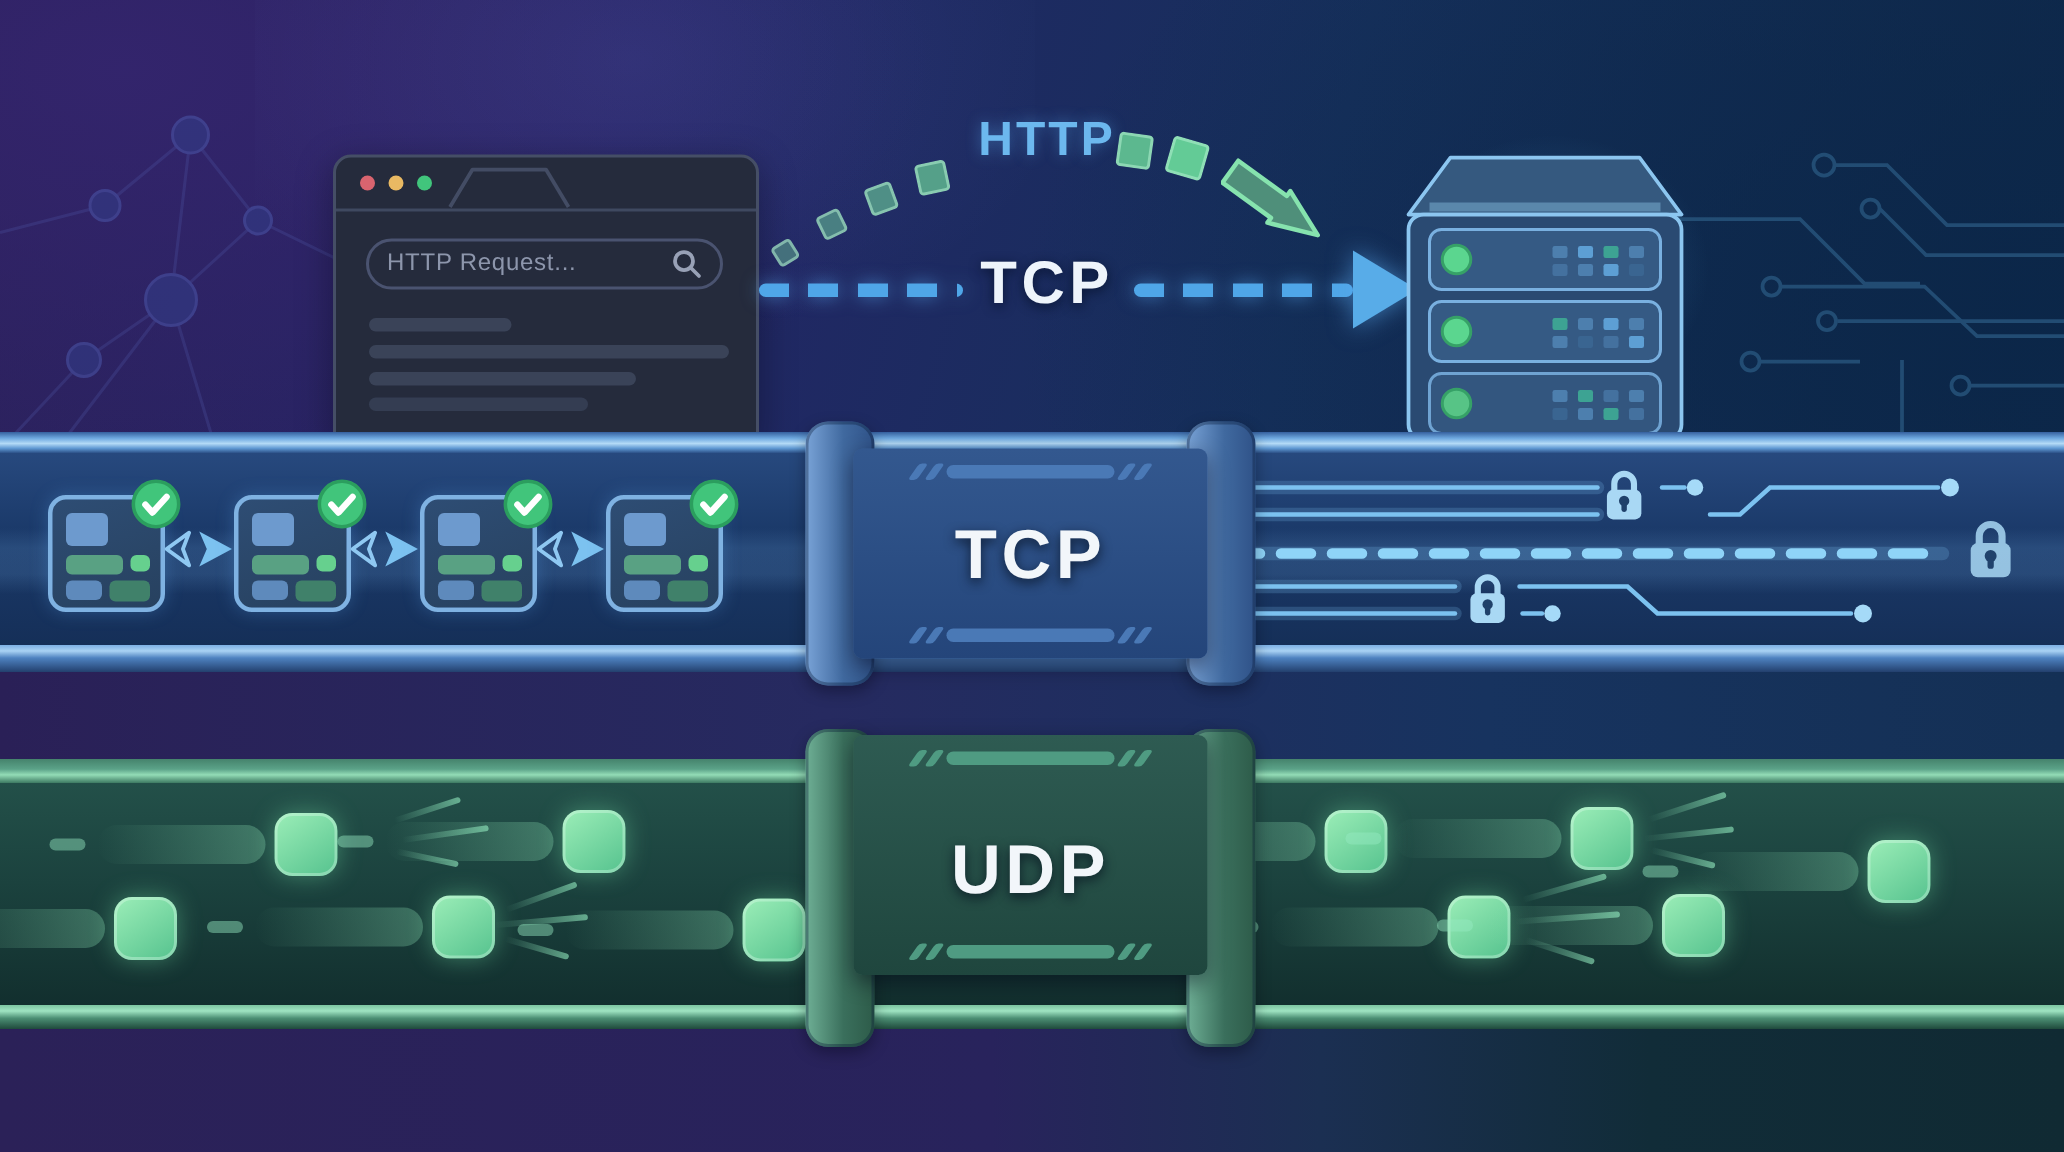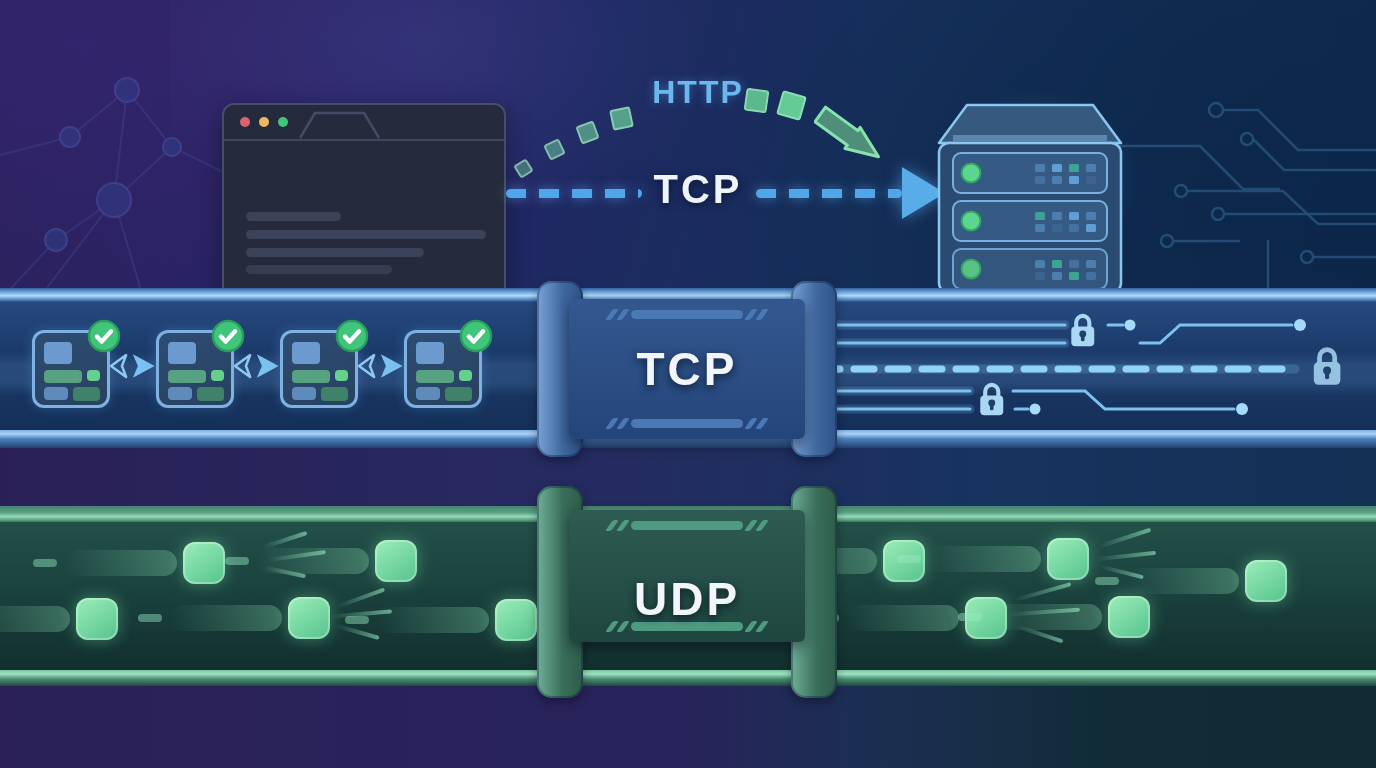--- a/index.html
+++ b/index.html
@@ -70,21 +70,21 @@
   .coupling{width:300px;left:537px;}
   .tcp-coupling{top:281px;height:176px;}
   .udp-coupling{top:486px;height:212px;}
   .cap{position:absolute;top:0;width:46px;height:100%;border-radius:15px;box-shadow:inset 0 0 0 2px rgba(10,25,55,.35), 0 4px 10px rgba(0,0,15,.35);}
   .cap-l{left:0;}
   .cap-r{left:254px;}
   .tcp-coupling .cap{background:linear-gradient(90deg,#7aa4d8,#40699f 55%,#2f5288);}
   .udp-coupling .cap{background:linear-gradient(90deg,#6fb096,#3a6f5c 55%,#2d5b49);}
   .slab{position:absolute;left:32px;width:236px;border-radius:6px;}
   .tcp-coupling .slab{top:18px;height:140px;background:linear-gradient(180deg,#33588f,#24457a);box-shadow:0 5px 14px rgba(0,0,20,.45);}
-  .udp-coupling .slab{top:24px;height:132px;background:linear-gradient(180deg,#2e5b52,#1f463e);box-shadow:0 5px 14px rgba(0,0,20,.45);}
+  .udp-coupling .slab{top:4px;height:160px;background:linear-gradient(180deg,#2e5b52,#1f463e);box-shadow:0 5px 14px rgba(0,0,20,.45);}
   .accent{position:absolute;left:50%;transform:translateX(-50%);display:flex;align-items:center;gap:5px;}
   .accent .tick{width:6px;height:11px;transform:skewX(-35deg);border-radius:2px;}
   .accent .bar{width:112px;height:9px;border-radius:5px;}
   .tcp-coupling .accent .tick,.tcp-coupling .accent .bar{background:#4a79b6;}
   .udp-coupling .accent .tick,.udp-coupling .accent .bar{background:#4f9b82;}
   .accent-top{top:10px;} .accent-bot{bottom:10px;}
   .coupling-label{position:absolute;left:0;width:100%;text-align:center;font-size:46px;font-weight:800;
     color:#f2f6fa;letter-spacing:3px;text-shadow:0 3px 8px rgba(5,15,30,.75);}
   .tcp-coupling .coupling-label{top:43px;}
   .udp-coupling .coupling-label{top:62px;}
@@ -171,20 +171,27 @@
   </g>
 </svg>
 
 <div class="abs browser">
   <div class="browser-topbar">
     <span class="tlight" style="left:16px;background:#d9646f"></span>
     <span class="tlight" style="left:35px;background:#e9b963"></span>
     <span class="tlight" style="left:54px;background:#41c57c"></span>
     <svg width="276" height="34" style="position:absolute;left:0;top:0">
       <path d="M76 33 L91 8 H140 L155 33" stroke="#434c64" stroke-width="2.5" fill="none" stroke-linejoin="round"></path>
+    </svg>
+  </div>
+  <div class="search-pill">
+    <span class="search-text">HTTP Request...</span>
+    <svg width="20" height="20">
+      <circle cx="8" cy="8" r="6" stroke="#98a1b6" stroke-width="2.5" fill="none"></circle>
+      <line x1="12.5" y1="12.5" x2="18" y2="18" stroke="#98a1b6" stroke-width="2.5" stroke-linecap="round"></line>
     </svg>
   </div>
   <div class="skel" style="top:107px;width:95px"></div>
   <div class="skel" style="top:125px;width:240px"></div>
   <div class="skel" style="top:143px;width:178px"></div>
   <div class="skel" style="top:160px;width:146px;background:#343d52"></div>
 </div>
 
 <div class="abs http-label">HTTP</div>
 <div class="sq" style="left:516px;top:161px;width:11px;height:11px;transform:rotate(-32deg);background:#44707c"></div>

